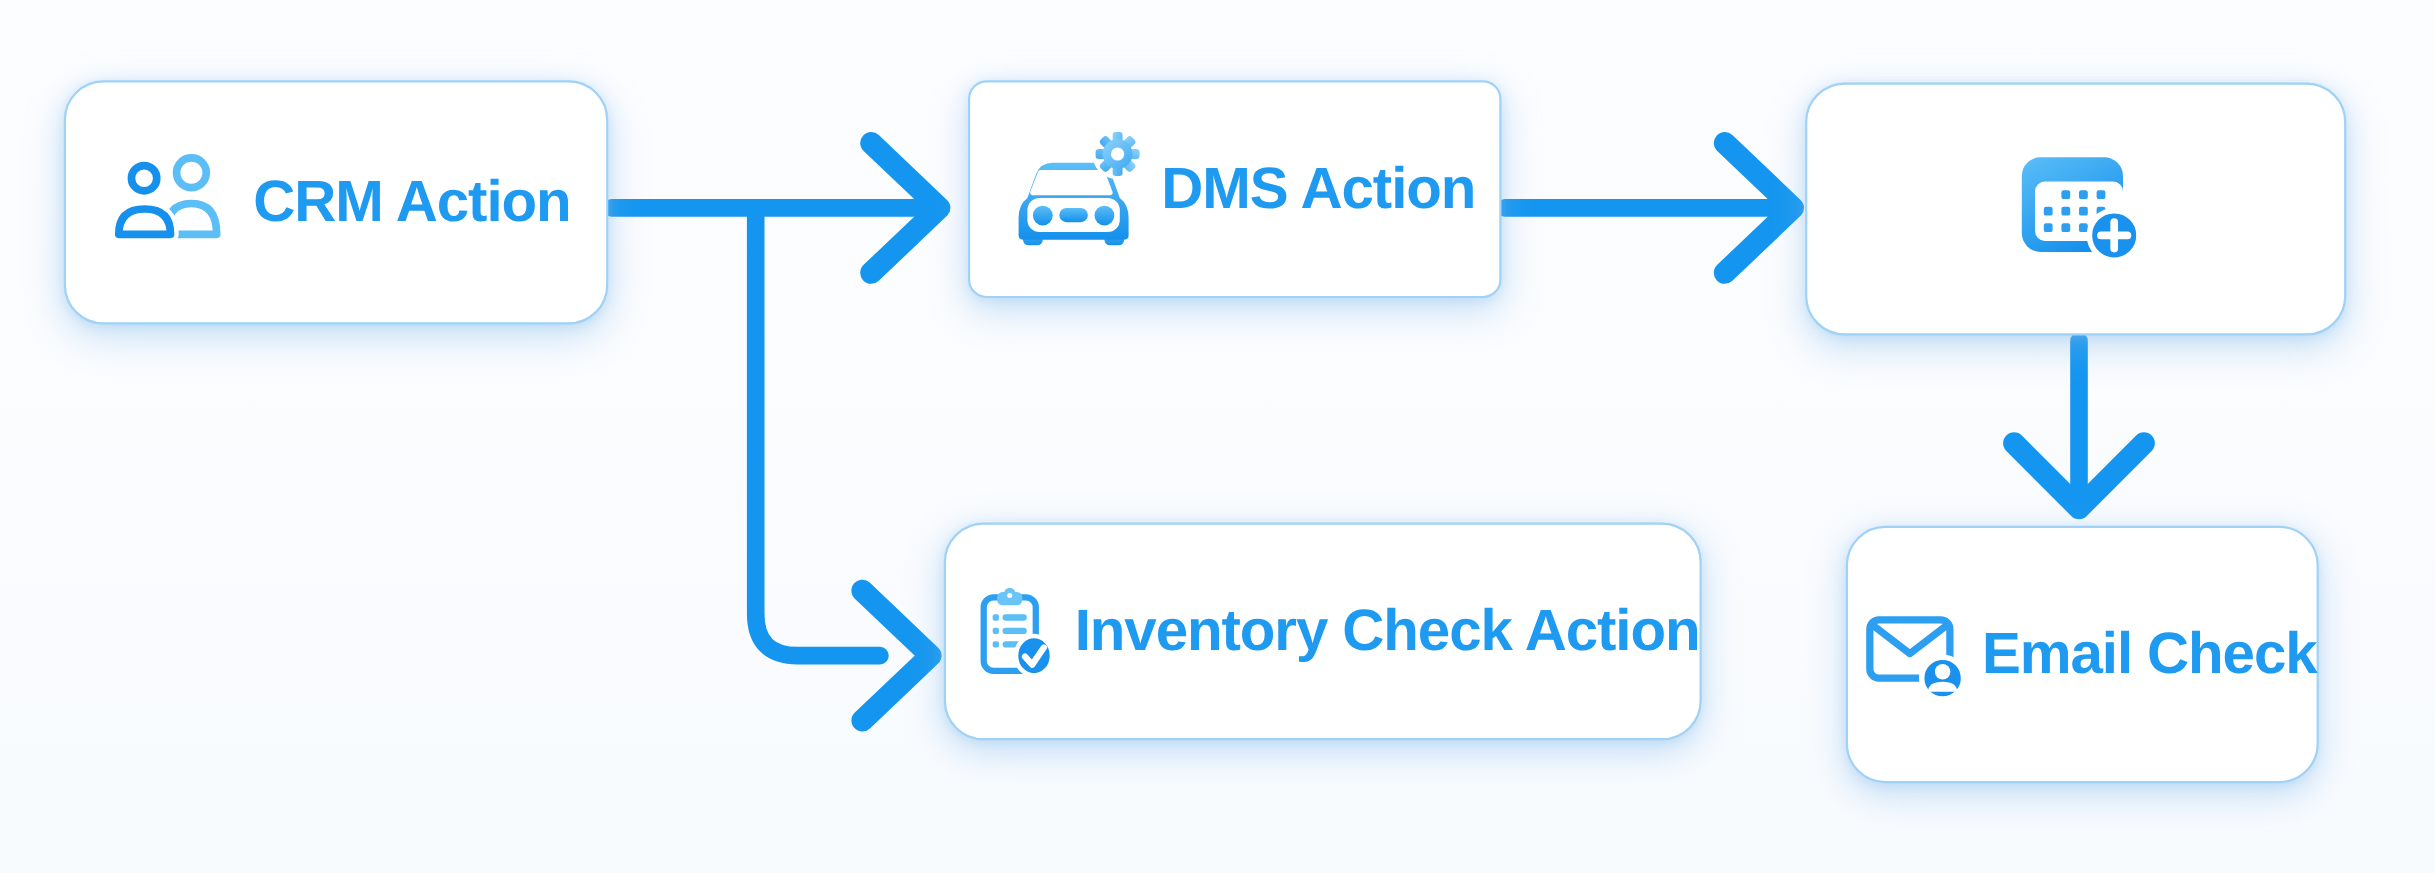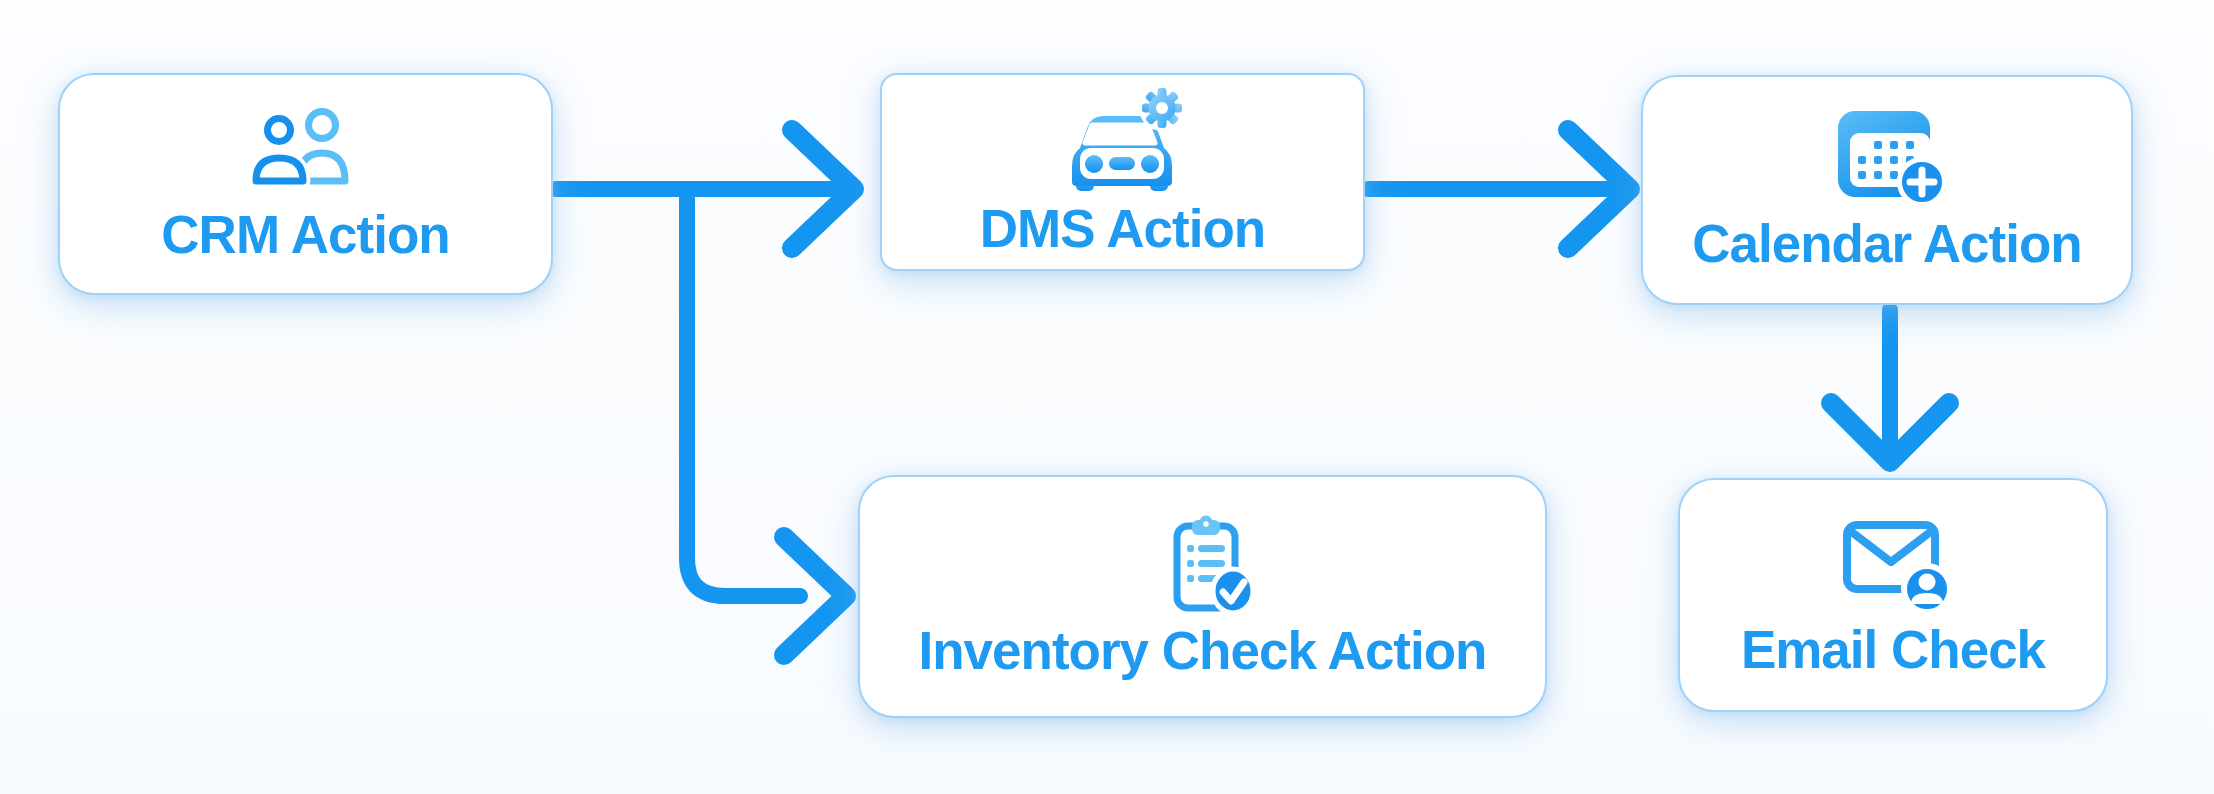--- a/index.html
+++ b/index.html
@@ -22,37 +22,37 @@
   .canvas{
     position:relative;width:2214px;height:794px;
   }
   .arrows{position:absolute;left:0;top:0;pointer-events:none;}
   .node{
     position:absolute;
     background:#ffffff;
     border:2px solid var(--border);
     border-radius:36px;
     box-shadow:0 10px 34px rgba(124,182,233,0.42), 0 2px 10px rgba(150,200,240,0.28);
-    display:flex;flex-direction:column;align-items:center;justify-content:center;
+    display:flex;align-items:center;justify-content:center;
     gap:6px;
   }
   .node .label{
     color:var(--text);
     font-size:53px;
     font-weight:700;
     letter-spacing:-1px;
     white-space:nowrap;
     line-height:1.1;
   }
   .node .icon{display:block;}
   
   .node-crm      {left:58px;  top:73px;  width:495px; height:222px;}
   .node-dms      {left:880px; top:73px;  width:485px; height:198px;border-radius:17px;}
   .node-calendar {left:1641px;top:75px;  width:492px; height:230px;}
-  .node-inventory{left:858px; top:475px; width:689px; height:243px;}
+  .node-inventory{left:858px; top:475px; width:689px; height:198px;}
   .node-email    {left:1678px;top:478px; width:430px; height:234px;}
 </style>
 </head>
 <body>
 
 <div class="canvas">
 
   <svg class="arrows" width="2214" height="794" viewBox="0 0 2214 794">
     <g stroke="var(--accent)" fill="none" stroke-linecap="round" stroke-linejoin="round">
 
@@ -153,21 +153,20 @@
         <rect x="54" y="49" width="8" height="8" rx="2"></rect>
         <rect x="70" y="49" width="8" height="8" rx="2"></rect>
         <rect x="86" y="49" width="8" height="8" rx="2"></rect>
         <rect x="38" y="64" width="8" height="8" rx="2"></rect>
         <rect x="54" y="64" width="8" height="8" rx="2"></rect>
         <rect x="70" y="64" width="8" height="8" rx="2"></rect>
       </g>
       <circle cx="102" cy="75" r="22.5" fill="var(--badge)" stroke="#fff" stroke-width="5"></circle>
       <path d="M 90 75 H 114 M 102 63 V 87" stroke="#fff" stroke-width="7" stroke-linecap="round"></path>
     </svg>
-    <div class="label">Calendar Action</div>
   </div>
 
   <div class="node node-inventory">
     <svg class="icon" width="136" height="104" viewBox="0 0 136 104">
       <rect x="42" y="14" width="58" height="82" rx="11" fill="#fff" stroke="var(--icon_mid)" stroke-width="7"></rect>
       <circle cx="71" cy="10" r="6.5" fill="var(--clip_light)"></circle>
       <rect x="57" y="8" width="28" height="15" rx="6" fill="var(--clip_light)"></rect>
       <circle cx="71" cy="12" r="2.8" fill="#fff"></circle>
       <g fill="var(--icon_light)">
         <rect x="52" y="33" width="7" height="7" rx="2.2"></rect>

